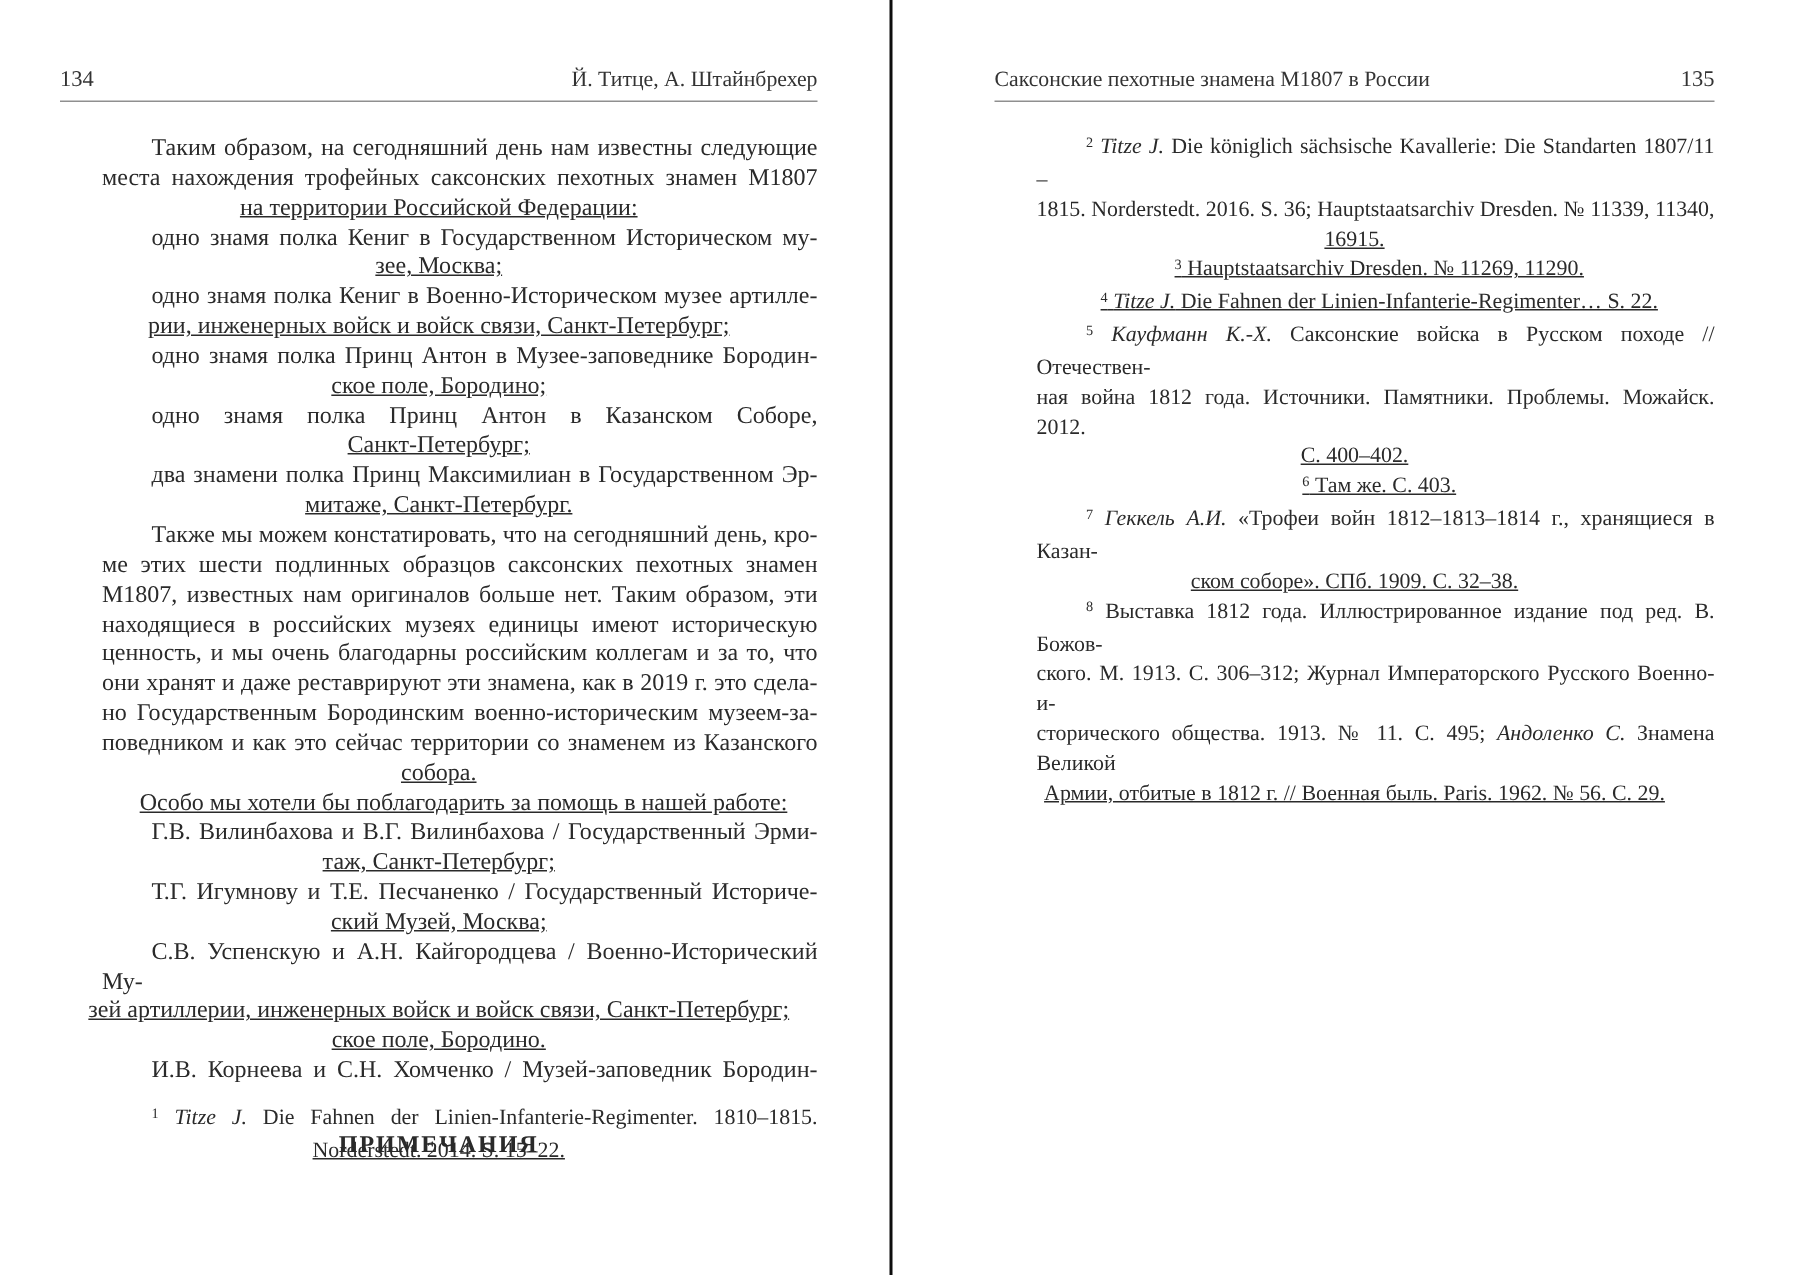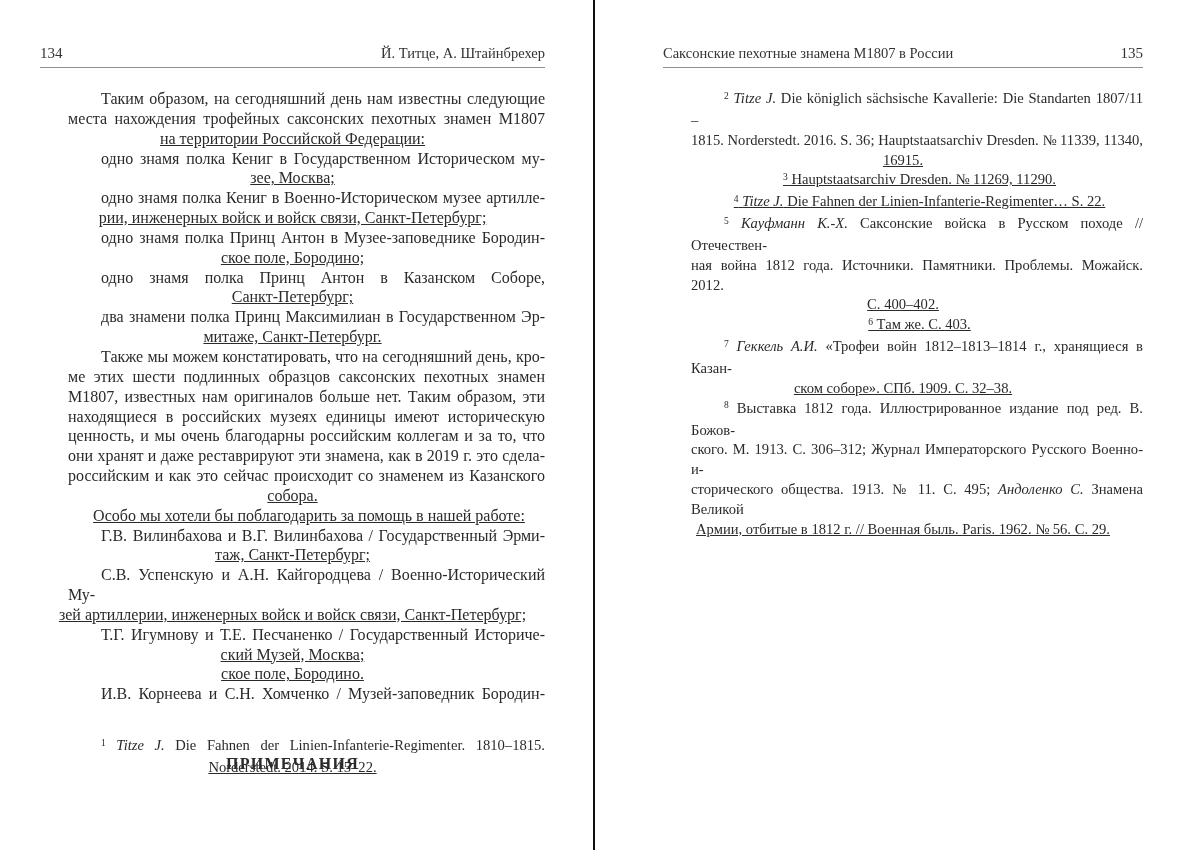--- a/index.html
+++ b/index.html
@@ -82,37 +82,38 @@
         <div class="line just first">два знамени полка Принц Максимилиан в Государственном Эр-</div>
         <div class="line last">митаже, Санкт-Петербург.</div>
       </div>
       <div>
         <div class="line just first">Также мы можем констатировать, что на сегодняшний день, кро-</div>
         <div class="line just">ме этих шести подлинных образцов саксонских пехотных знамен</div>
         <div class="line just">М1807, известных нам оригиналов больше нет. Таким образом, эти</div>
         <div class="line just">находящиеся в российских музеях единицы имеют историческую</div>
         <div class="line just">ценность, и мы очень благодарны российским коллегам и за то, что</div>
         <div class="line just">они хранят и даже реставрируют эти знамена, как в 2019 г. это сдела-</div>
-        <div class="line just">российским и как это сейчас происходит со знаменем из Казанского</div>
+        <div class="line just">но Государственным Бородинским военно-историческим музеем-за-</div>
+        <div class="line just">поведником и как это сейчас территории со знаменем из Казанского</div>
         <div class="line last">собора.</div>
       </div>
       <div>
         <div class="line last first">Особо мы хотели бы поблагодарить за помощь в нашей работе:</div>
       </div>
       <div>
         <div class="line just first">Г.В. Вилинбахова и В.Г. Вилинбахова / Государственный Эрми-</div>
         <div class="line last">таж, Санкт-Петербург;</div>
       </div>
       <div>
+        <div class="line just first">Т.Г. Игумнову и Т.Е. Песчаненко / Государственный Историче-</div>
+        <div class="line last">ский Музей, Москва;</div>
+      </div>
+      <div>
         <div class="line just first">С.В. Успенскую и А.Н. Кайгородцева / Военно-Исторический Му-</div>
         <div class="line last">зей артиллерии, инженерных войск и войск связи, Санкт-Петербург;</div>
-      </div>
-      <div>
-        <div class="line just first">Т.Г. Игумнову и Т.Е. Песчаненко / Государственный Историче-</div>
-        <div class="line last">ский Музей, Москва;</div>
       </div>
       <div>
         <div class="line last">ское поле, Бородино.</div>
         <div class="line just first">И.В. Корнеева и С.Н. Хомченко / Музей-заповедник Бородин-</div>
       </div>
     </div>
   <div class="notes-heading">ПРИМЕЧАНИЯ</div>
   <div class="footnotes">
       <div>
         <div class="line just first"><span class="sup">1</span><span> </span><span class="it">Titze J.</span><span> Die Fahnen der Linien-Infanterie-Regimenter. 1810–1815.</span></div>

